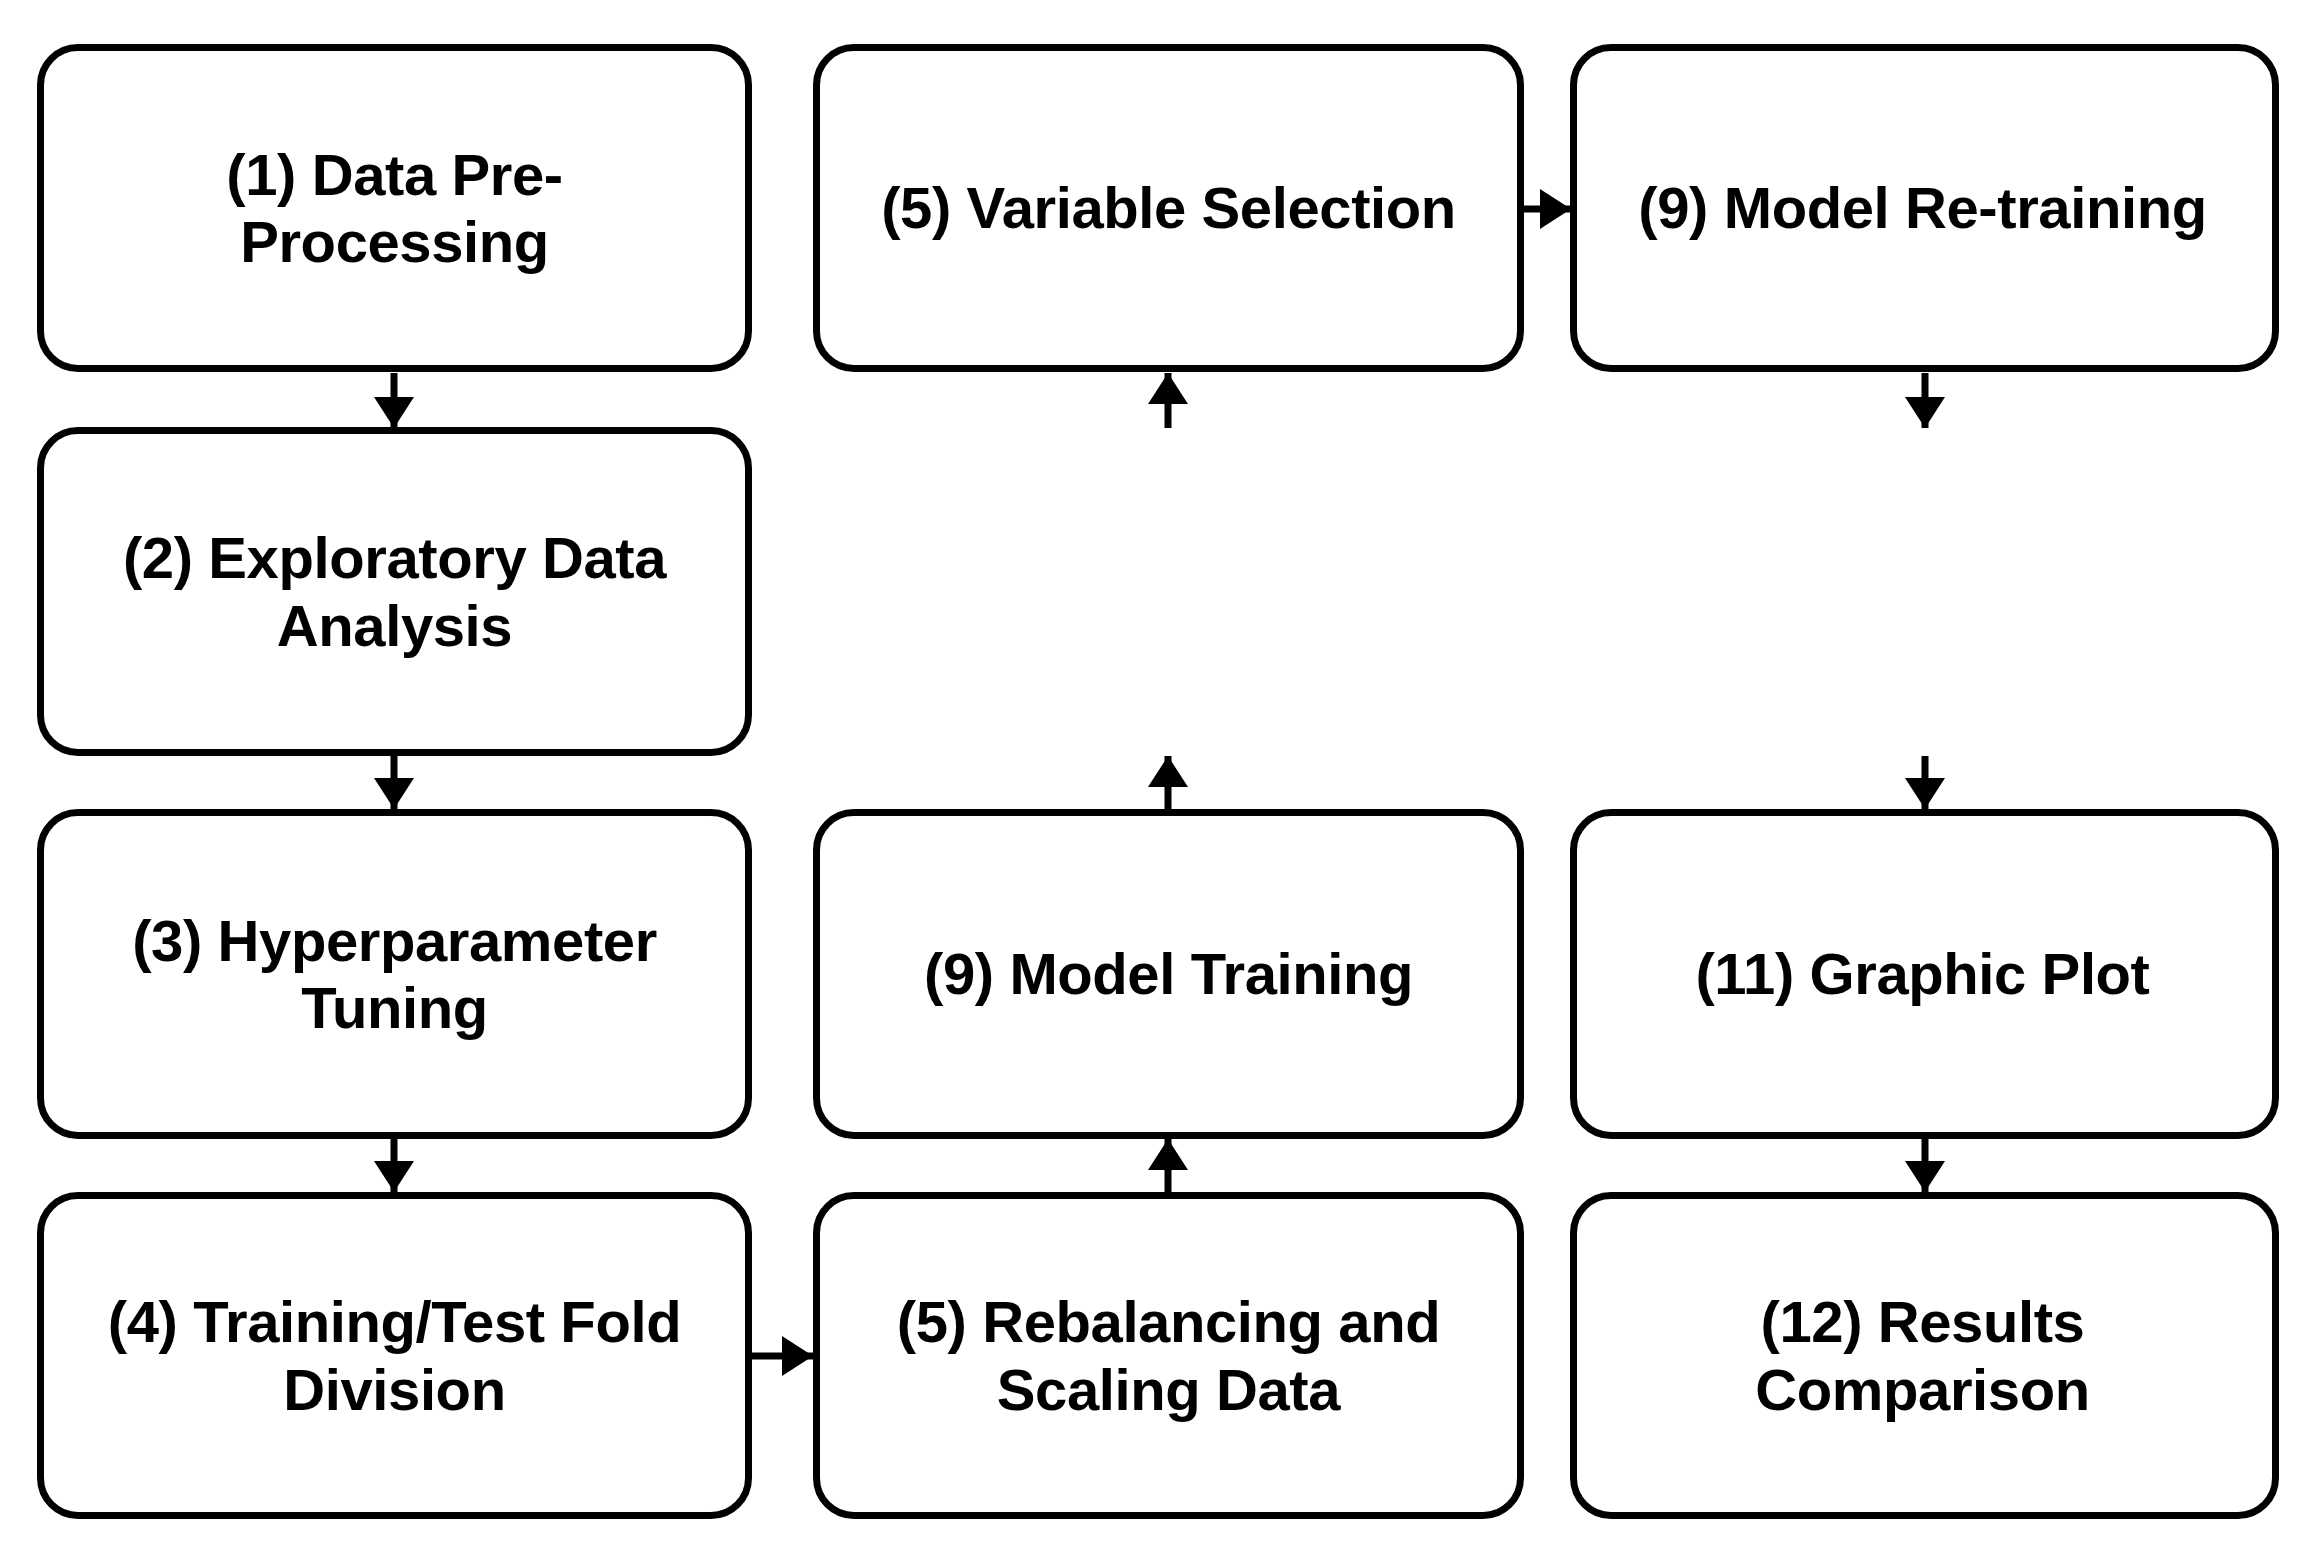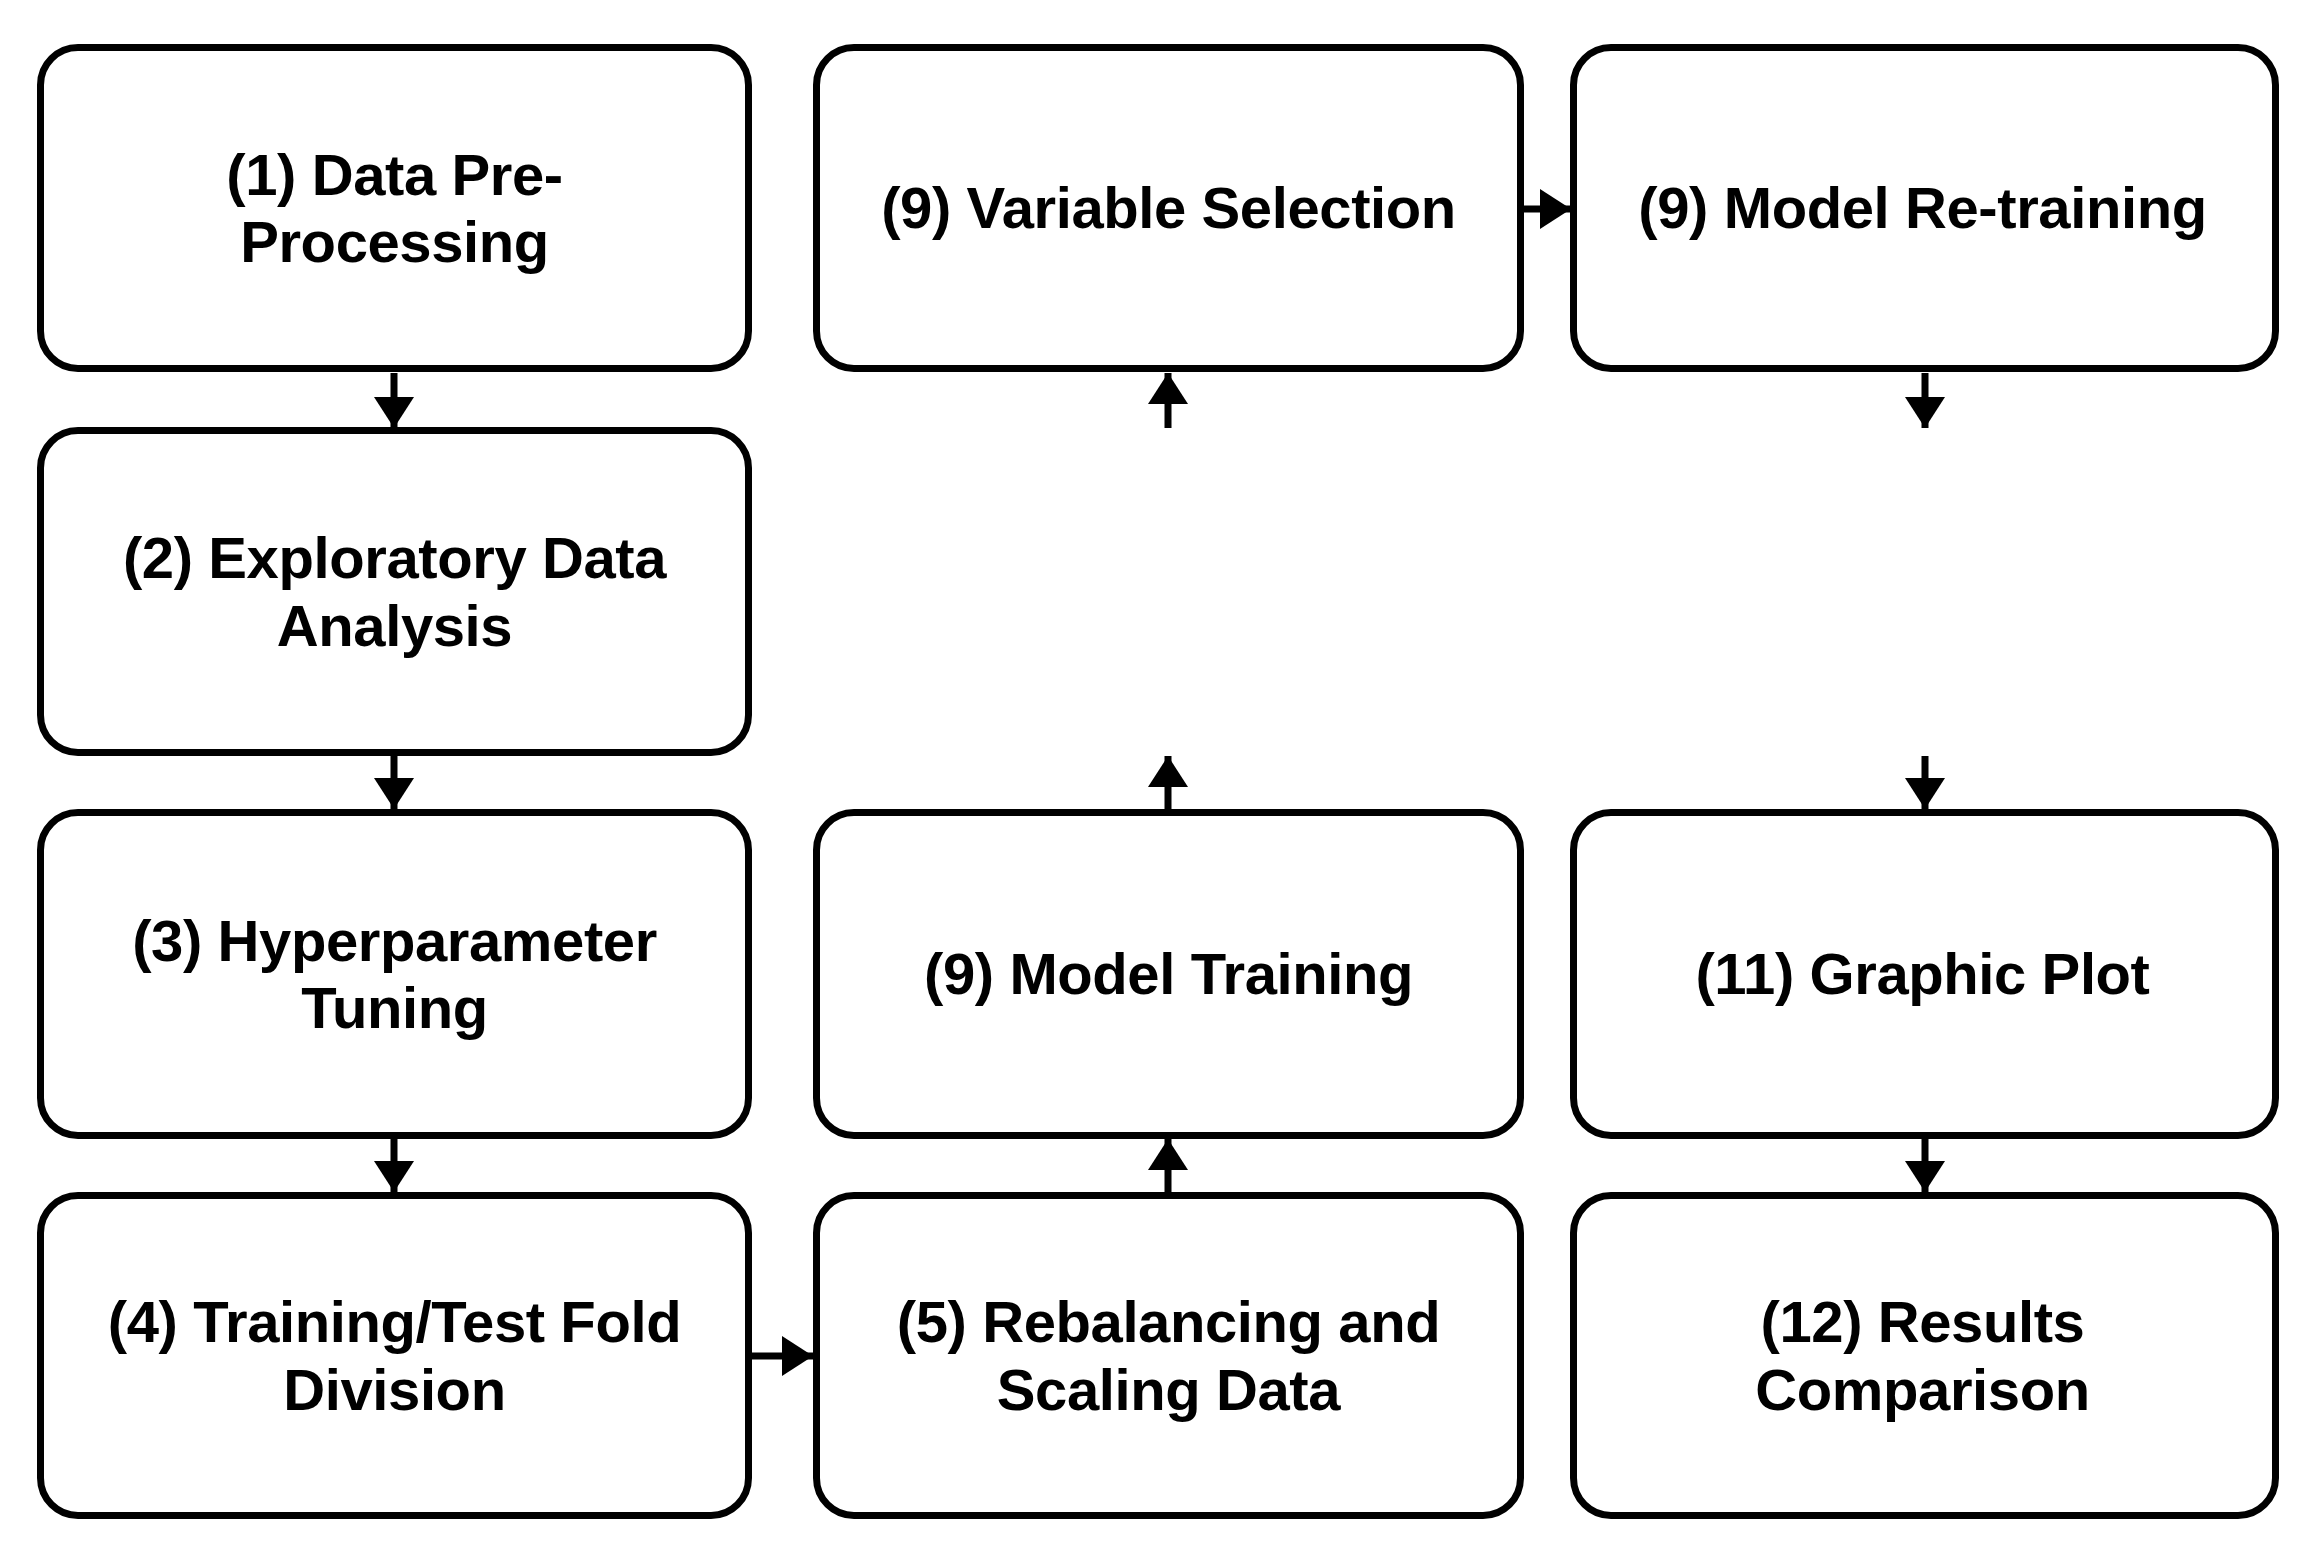--- a/index.html
+++ b/index.html
@@ -170,21 +170,21 @@
     <div class="head"></div>
   </div>
 
 
   <div class="arrow-v up" style="left:1168px; top:373px; height:55px; width:0;">
     <div class="shaft" style="height:55px;"></div>
     <div class="head"></div>
   </div>
 
   <div class="node c2 r1">
-    <span class="node-label">(9) Variable Selection</span>
+    <span class="node-label">(5) Variable Selection</span>
   </div>
 
   <div class="arrow-h" style="left:1524px; top:209px; width:47px; height:0;">
     <div class="shaft" style="width:47px;"></div>
     <div class="head"></div>
   </div>
 
   <div class="node c3 r1">
     <span class="node-label">(9) Model Re-training</span>
   </div>

